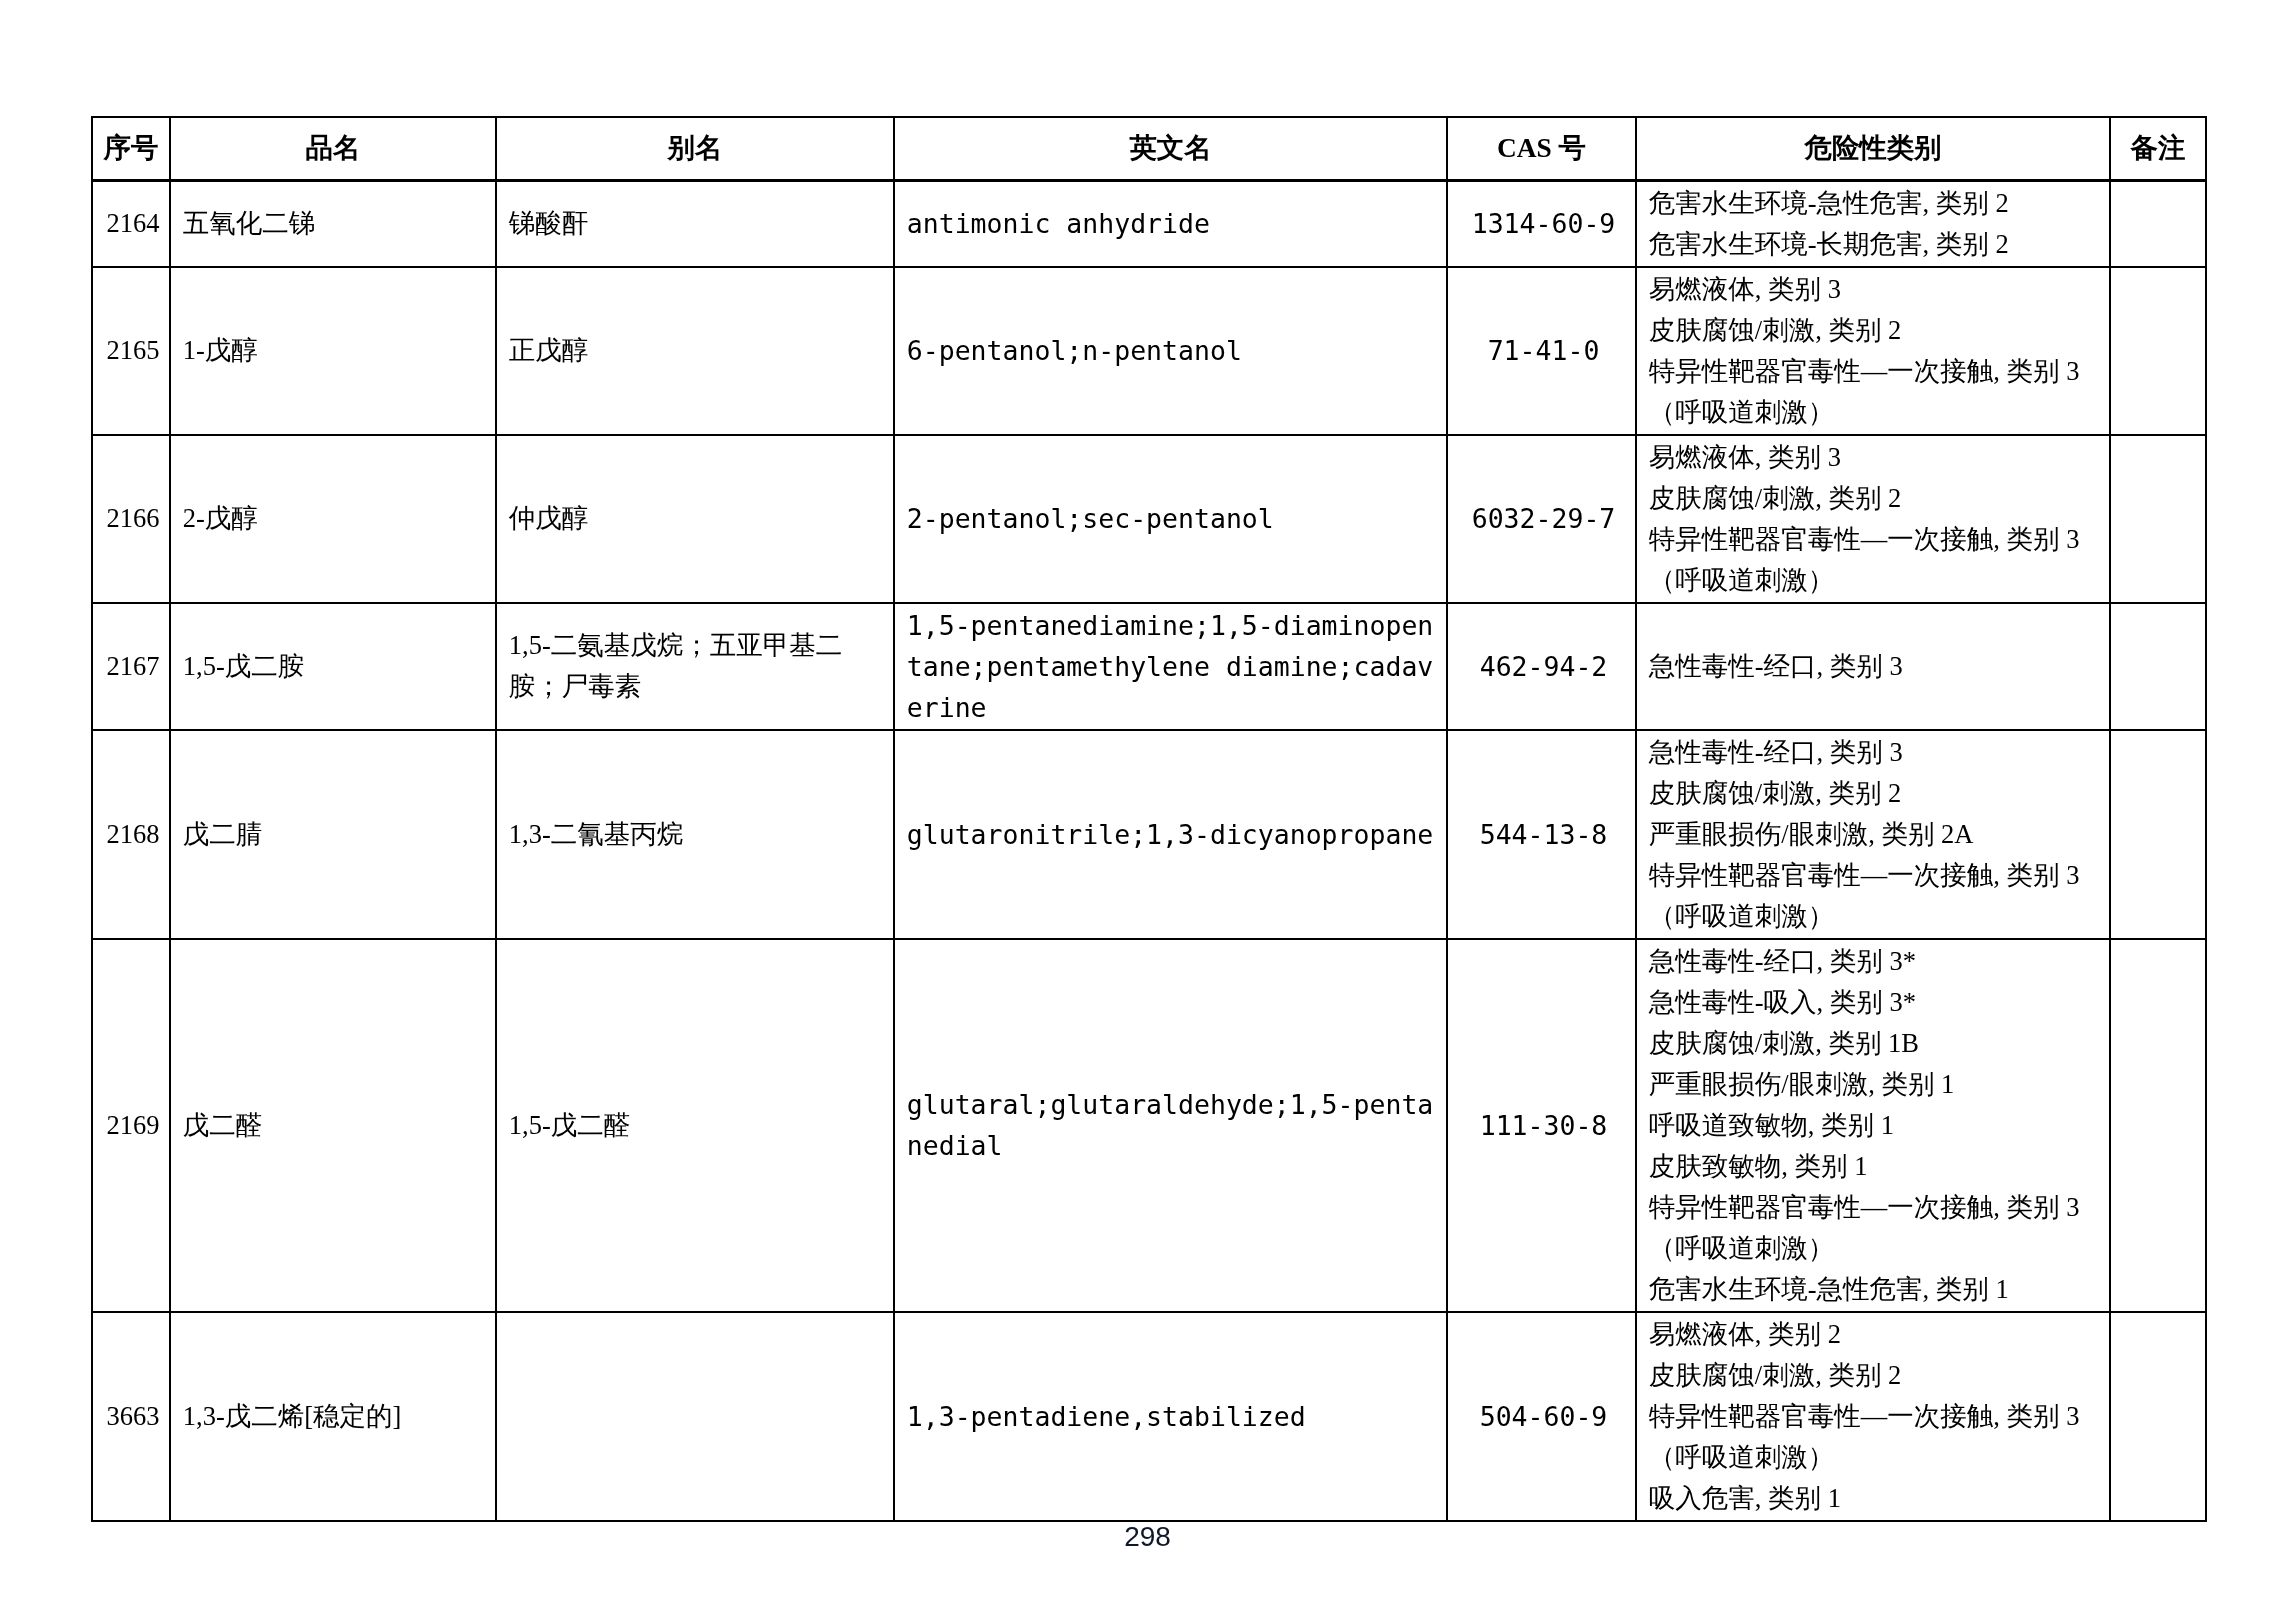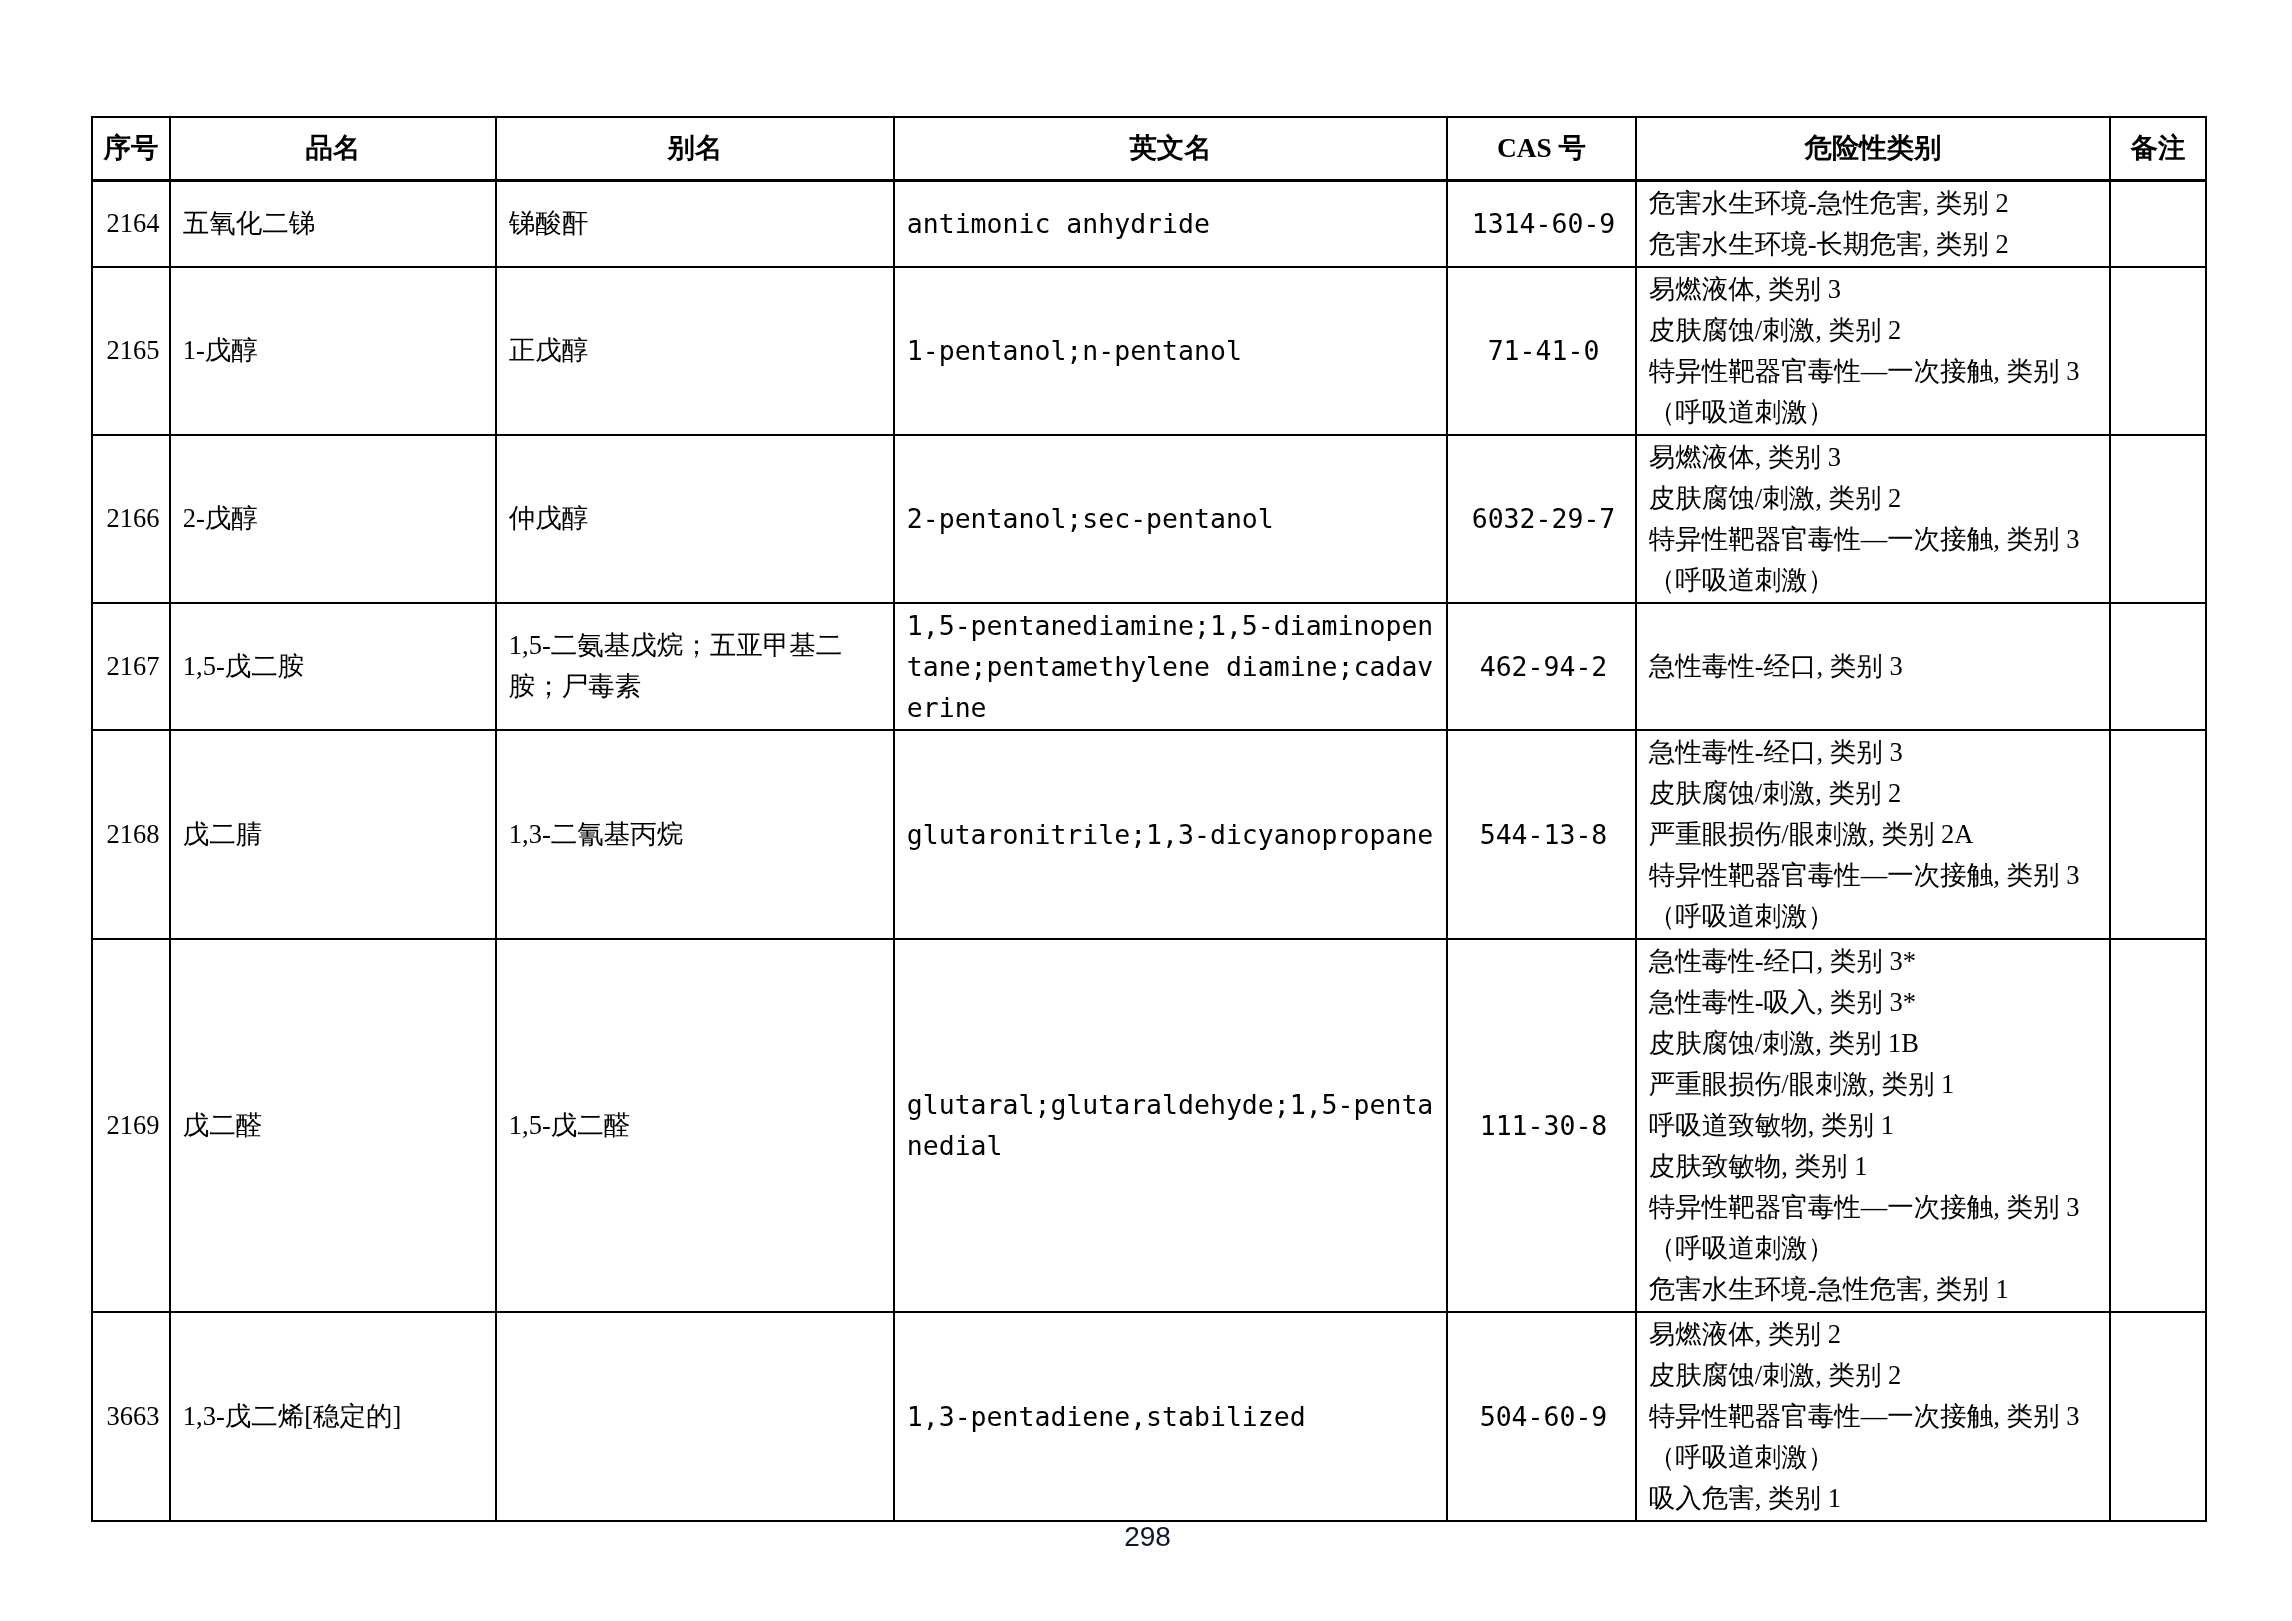--- a/index.html
+++ b/index.html
@@ -116,21 +116,21 @@
     <td class="c-hazard">
             <div class="hazline">危害水生环境-急性危害, 类别 2</div>
             <div class="hazline">危害水生环境-长期危害, 类别 2</div>
           </td>
     <td class="c-remark"></td>
   </tr>
         <tr>
     <td class="c-index">2165</td>
     <td class="c-name">1-戊醇</td>
     <td class="c-alias">正戊醇</td>
-    <td class="c-english">1-pentanol;n-pentanol</td>
+    <td class="c-english">6-pentanol;n-pentanol</td>
     <td class="c-cas">71-41-0</td>
     <td class="c-hazard">
             <div class="hazline">易燃液体, 类别 3</div>
             <div class="hazline">皮肤腐蚀/刺激, 类别 2</div>
             <div class="hazline">特异性靶器官毒性—一次接触, 类别 3</div>
             <div class="hazline">（呼吸道刺激）</div>
           </td>
     <td class="c-remark"></td>
   </tr>
         <tr>

